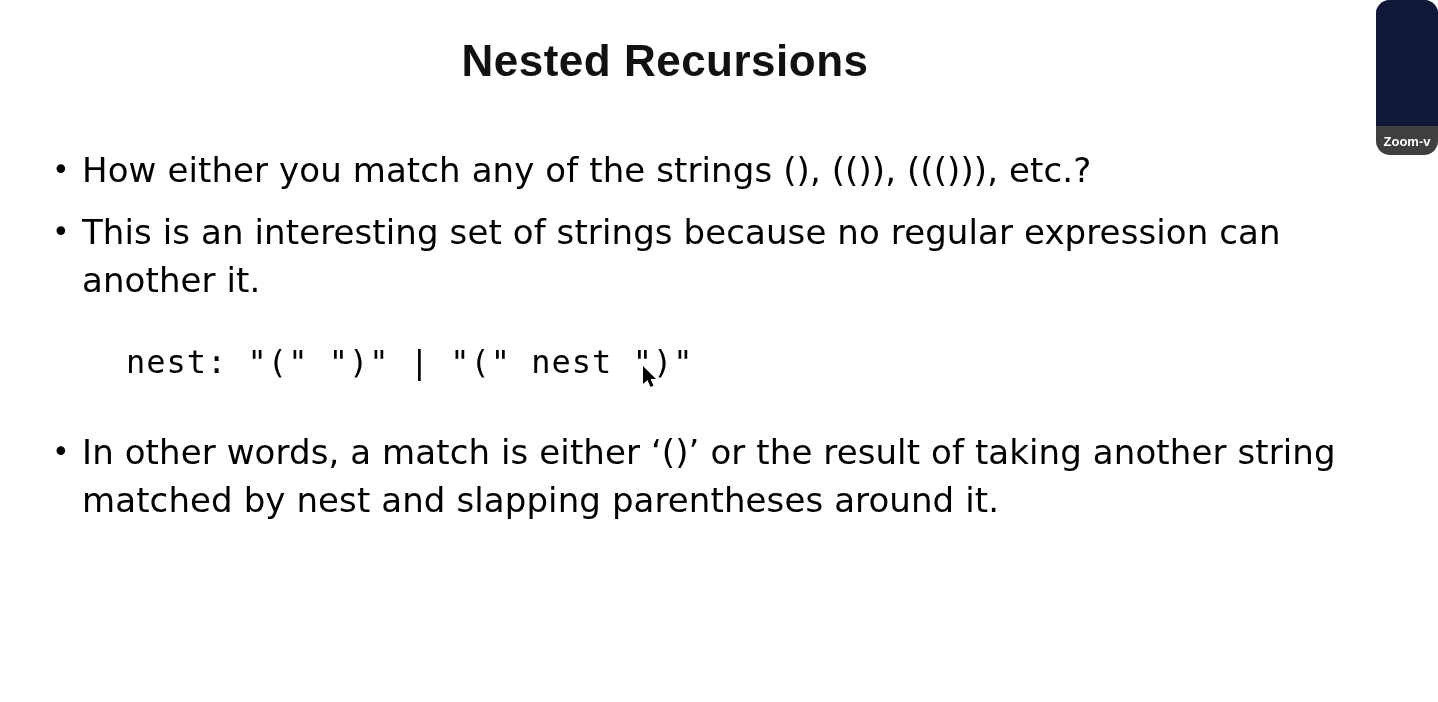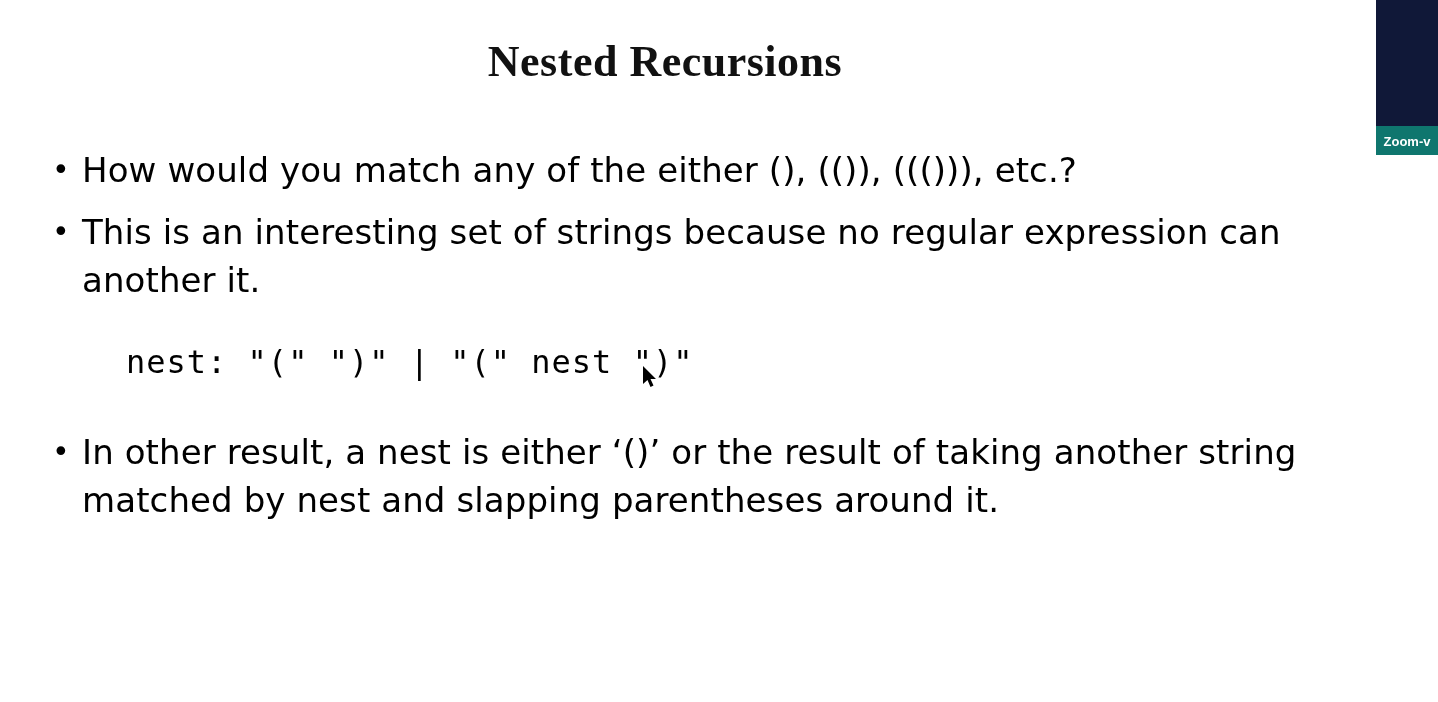--- a/index.html
+++ b/index.html
@@ -24,21 +24,21 @@
     height: 702px;
     background: #ffffff;
   }
 
   #slide-title {
     position: absolute;
     left: 0;
     top: 36px;
     width: 1330px;
     text-align: center;
-    font-family: Liberation Serif, serif;
+    font-family: Liberation Sans, sans-serif;
     font-size: 44px;
     font-weight: bold;
     letter-spacing: 0.5px;
     color: #111111;
   }
 
   #bullet-list {
     position: absolute;
     left: 48px;
     top: 146px;
@@ -90,22 +90,23 @@
     height: 24px;
     pointer-events: none;
   }
 
   #zoom-overlay {
     position: absolute;
     right: 0;
     top: 0;
     width: 62px;
     height: 155px;
-    background: #0f766e;
+    background: #404040;
     overflow: hidden;
+    border-radius: 14px;
   }
 
   #zoom-video-area {
     position: absolute;
     left: 0;
     top: 0;
     width: 62px;
     height: 126px;
     background: #101838;
   }
@@ -128,36 +129,36 @@
 <body>
 
 <div id="slide">
 
   <div id="slide-title">Nested Recursions</div>
 
   <div id="bullet-list">
 
     <div class="bullet-row">
       <div class="bullet-dot">•</div>
-      <div class="bullet-text">How would you match any of the either (), (()), ((())), etc.?</div>
+      <div class="bullet-text">How either you match any of the strings (), (()), ((())), etc.?</div>
     </div>
 
     <div class="bullet-row">
       <div class="bullet-dot">•</div>
       <div class="bullet-text">This is an interesting set of strings because no regular expression can another it.</div>
     </div>
 
     <div class="bullet-row" style="height:96px;">
       <div class="bullet-dot"></div>
       <div class="bullet-text"></div>
     </div>
 
     <div class="bullet-row">
       <div class="bullet-dot">•</div>
-      <div class="bullet-text">In other result, a nest is either ‘()’ or the result of taking another string matched by nest and slapping parentheses around it.</div>
+      <div class="bullet-text">In other words, a match is either ‘()’ or the result of taking another string matched by nest and slapping parentheses around it.</div>
     </div>
 
   </div>
 
   <div id="code-line">nest: "(" ")" | "(" nest ")"</div>
 
   <svg id="mouse-cursor" viewBox="0 0 16 24" xmlns="http://www.w3.org/2000/svg">
     <polygon points="0,0 0,18 4.5,14 7.5,21 10.5,19.5 7.5,13 13,13" fill="#000000"></polygon>
   </svg>
 

